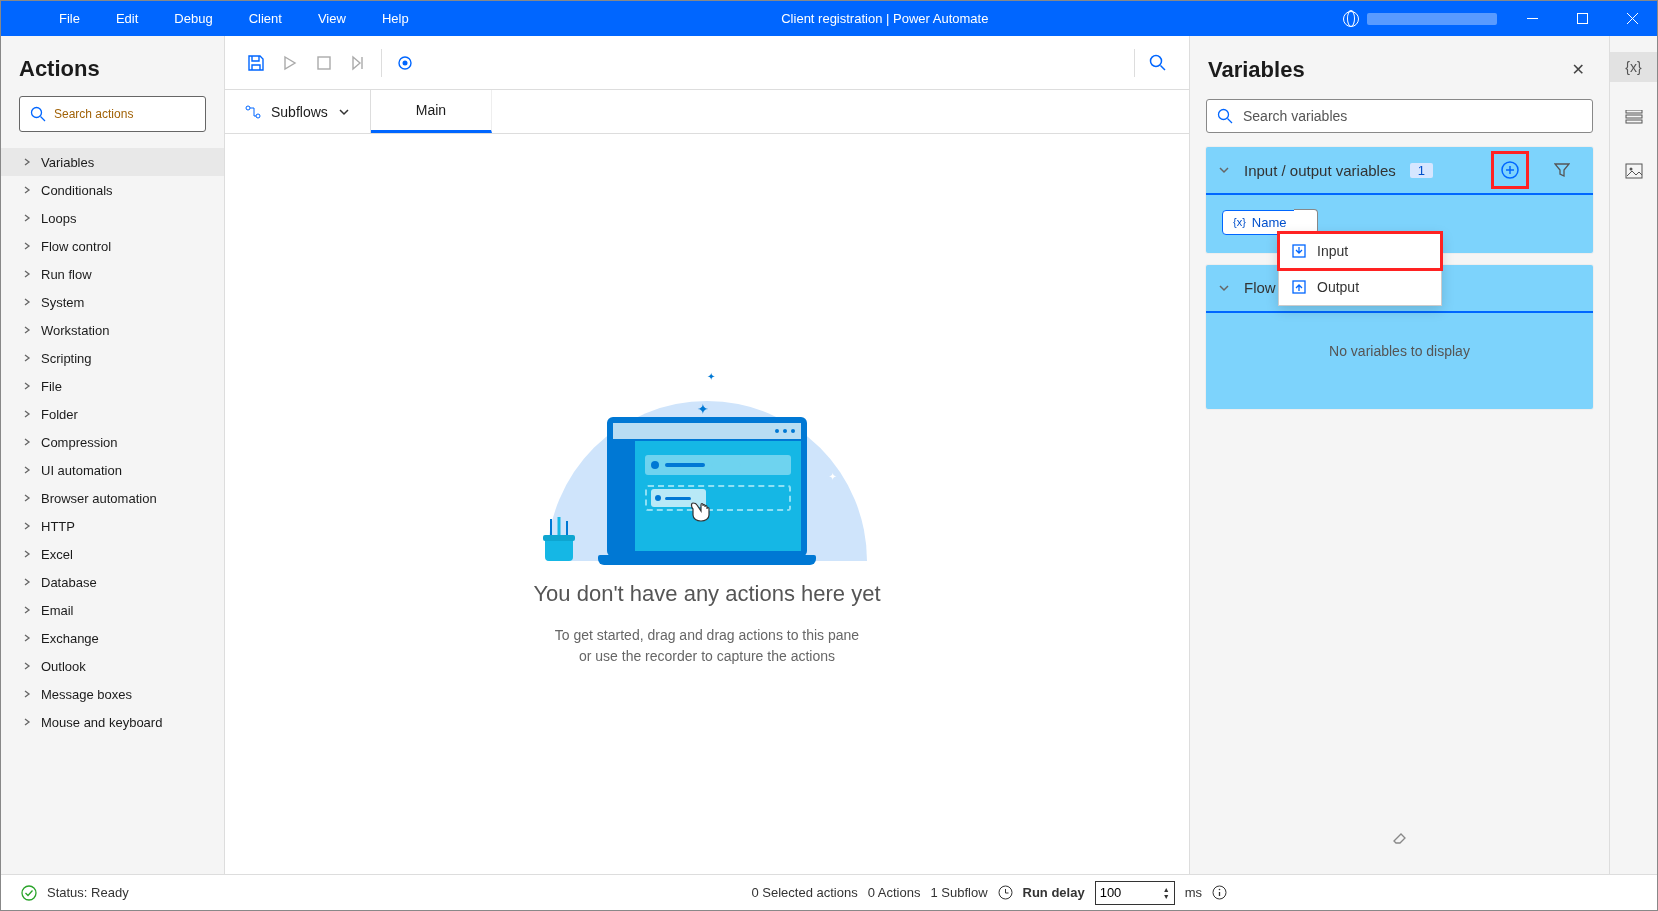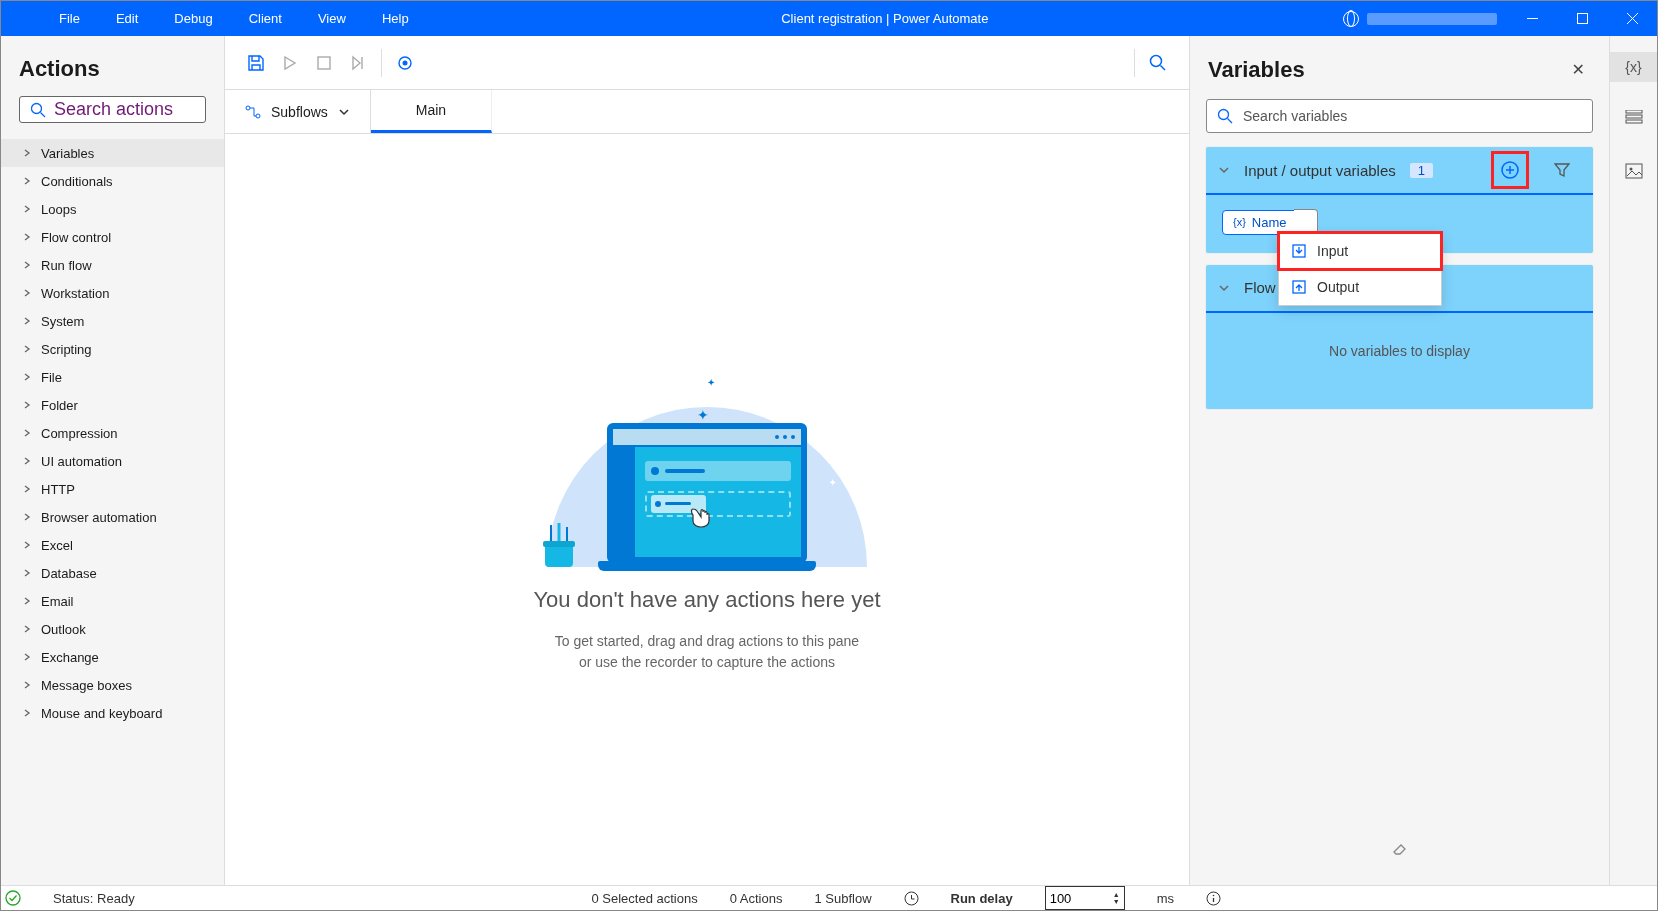--- a/index.html
+++ b/index.html
@@ -10,21 +10,21 @@
 .titlebar .title { flex: 1; text-align: center; }
 .titlebar .acct { display:flex; align-items:center; gap:8px; padding-right:10px; }
 .titlebar .globe { width:16px; height:16px; border:1.5px solid #fff; border-radius:50%; position:relative; }
 .titlebar .globe::before { content:""; position:absolute; left:50%; top:-1.5px; bottom:-1.5px; width:6px; border:1.5px solid #fff; border-radius:50%; transform:translateX(-50%);}
 .titlebar .acct-name { width:130px; height:12px; background: rgba(255,255,255,0.35); border-radius:2px;}
 .titlebar .wincontrols { display: flex; }
 .titlebar .wincontrols div { width: 50px; height: 35px; display:flex; align-items:center; justify-content:center; font-size:14px; }
 .content { flex:1; display:flex; min-height:0; }
 .actions-pane { width:224px; background:#f5f5f5; display:flex; flex-direction:column; border-right:1px solid #ddd;}
 .actions-pane h2 { font-size:22px; font-weight:600; padding:20px 18px 14px; color:#1b1b1b;}
-.search-box { margin:0 18px 16px; height:27px; border:1px solid #666; border-radius:3px; background:#fff; display:flex; align-items:center; padding:0 10px; color:#701a75; font-size:18px;}
+.search-box { margin:0 18px 16px; height:36px; border:1px solid #666; border-radius:3px; background:#fff; display:flex; align-items:center; padding:0 10px; color:#a16207; font-size:12px;}
 .search-box svg { margin-right:8px; }
 .action-list { overflow-y:auto; flex:1; position:relative;}
 .action-list::-webkit-scrollbar{width:10px;} .action-list::-webkit-scrollbar-thumb{background:#bbb;border-radius:5px;}
 .action-item { height:28px; display:flex; align-items:center; padding:0 10px 0 22px; font-size:13px; color:#1b1b1b; cursor:pointer;}
 .action-item.sel { background:#e8e8e8;}
 .action-item svg { margin-right:10px;}
 .main-area { flex:1; display:flex; flex-direction:column; min-width:0;}
 .toolbar { height:54px; border-bottom:1px solid #ddd; display:flex; align-items:center; padding:0 14px;}
 .tool-btn { width:34px; height:34px; display:flex; align-items:center; justify-content:center; color:#0066ff; cursor:pointer;}
 .tool-btn.disabled { color:#aaa;}
@@ -67,21 +67,21 @@
 .vgroup-body { padding:14px 16px 18px;}
 .var-chip { display:inline-flex; align-items:center; gap:6px; border:1px solid #0066ff; border-radius:4px; padding:4px 10px; color:#0050cc; font-size:13px; background:#fff;}
 .var-chip.after { border:1px solid #888; margin-left:-4px; border-left:none; border-radius:0 4px 4px 0; padding:4px 14px 4px 6px;}
 .vgroup-body.empty { text-align:center; color:#555; font-size:14px; padding:30px 0 50px;}
 .add-menu { position:absolute; right:216px; top:232px; width:164px; background:#fff; border:1px solid #ccc; box-shadow:0 4px 12px rgba(0,0,0,0.15);}
 .add-menu .item { height:36px; display:flex; align-items:center; gap:10px; padding:0 12px; font-size:14px; color:#333; cursor:pointer;}
 .add-menu .item.highlight { outline:3px solid #ff2222; outline-offset:-1px;}
 .rail { width:48px; background:#f5f5f5; border-left:1px solid #ddd; display:flex; flex-direction:column; align-items:center; padding-top:16px; gap:22px;}
 .rail div{color:#555; cursor:pointer; width:48px; height:30px; display:flex;align-items:center;justify-content:center;}
 .rail div.active{ background:#e2e2e2;}
-.statusbar { height:25px; border-top:1px solid #ddd; background:#fff; display:flex; align-items:center; padding:0 4px; font-size:13px; color:#333; gap:32px;}
+.statusbar { height:36px; border-top:1px solid #ddd; background:#fff; display:flex; align-items:center; padding:0 20px; font-size:13px; color:#333; gap:10px;}
 .statusbar .spacer{flex:1;}
 .delay-input { width:80px; height:24px; border:1px solid #333; display:flex; align-items:center; padding:0 4px;}
 .delay-input input{border:none;width:50px;font-size:13px;outline:none;}
 .delay-input .spin{display:flex;flex-direction:column;font-size:7px;line-height:7px;margin-left:auto;}
 .eraser { color:#888; margin-top:auto; margin-bottom:10px; align-self:center;}
 </style>
 </head>
 <body>
 
 <div class="titlebar">
@@ -157,32 +157,32 @@
       <div class="action-item">
           <svg width="8" height="8" viewBox="0 0 8 8">
             <path d="M2 1 L6 4 L2 7" stroke="#666" fill="none" stroke-width="1.3"></path>
           </svg>
           <span>Run flow</span>
         </div>
       <div class="action-item">
           <svg width="8" height="8" viewBox="0 0 8 8">
             <path d="M2 1 L6 4 L2 7" stroke="#666" fill="none" stroke-width="1.3"></path>
           </svg>
+          <span>System</span>
+        </div>
+      <div class="action-item">
+          <svg width="8" height="8" viewBox="0 0 8 8">
+            <path d="M2 1 L6 4 L2 7" stroke="#666" fill="none" stroke-width="1.3"></path>
+          </svg>
           <span>Workstation</span>
         </div>
       <div class="action-item">
           <svg width="8" height="8" viewBox="0 0 8 8">
             <path d="M2 1 L6 4 L2 7" stroke="#666" fill="none" stroke-width="1.3"></path>
           </svg>
-          <span>System</span>
-        </div>
-      <div class="action-item">
-          <svg width="8" height="8" viewBox="0 0 8 8">
-            <path d="M2 1 L6 4 L2 7" stroke="#666" fill="none" stroke-width="1.3"></path>
-          </svg>
           <span>Scripting</span>
         </div>
       <div class="action-item">
           <svg width="8" height="8" viewBox="0 0 8 8">
             <path d="M2 1 L6 4 L2 7" stroke="#666" fill="none" stroke-width="1.3"></path>
           </svg>
           <span>File</span>
         </div>
       <div class="action-item">
           <svg width="8" height="8" viewBox="0 0 8 8">
@@ -199,57 +199,57 @@
       <div class="action-item">
           <svg width="8" height="8" viewBox="0 0 8 8">
             <path d="M2 1 L6 4 L2 7" stroke="#666" fill="none" stroke-width="1.3"></path>
           </svg>
           <span>UI automation</span>
         </div>
       <div class="action-item">
           <svg width="8" height="8" viewBox="0 0 8 8">
             <path d="M2 1 L6 4 L2 7" stroke="#666" fill="none" stroke-width="1.3"></path>
           </svg>
+          <span>Browser automation</span>
+        </div>
+      <div class="action-item">
+          <svg width="8" height="8" viewBox="0 0 8 8">
+            <path d="M2 1 L6 4 L2 7" stroke="#666" fill="none" stroke-width="1.3"></path>
+          </svg>
           <span>HTTP</span>
         </div>
       <div class="action-item">
           <svg width="8" height="8" viewBox="0 0 8 8">
             <path d="M2 1 L6 4 L2 7" stroke="#666" fill="none" stroke-width="1.3"></path>
           </svg>
-          <span>Browser automation</span>
-        </div>
-      <div class="action-item">
-          <svg width="8" height="8" viewBox="0 0 8 8">
-            <path d="M2 1 L6 4 L2 7" stroke="#666" fill="none" stroke-width="1.3"></path>
-          </svg>
           <span>Excel</span>
         </div>
       <div class="action-item">
           <svg width="8" height="8" viewBox="0 0 8 8">
             <path d="M2 1 L6 4 L2 7" stroke="#666" fill="none" stroke-width="1.3"></path>
           </svg>
           <span>Database</span>
         </div>
       <div class="action-item">
           <svg width="8" height="8" viewBox="0 0 8 8">
             <path d="M2 1 L6 4 L2 7" stroke="#666" fill="none" stroke-width="1.3"></path>
           </svg>
           <span>Email</span>
         </div>
       <div class="action-item">
           <svg width="8" height="8" viewBox="0 0 8 8">
             <path d="M2 1 L6 4 L2 7" stroke="#666" fill="none" stroke-width="1.3"></path>
           </svg>
+          <span>Exchange</span>
+        </div>
+      <div class="action-item">
+          <svg width="8" height="8" viewBox="0 0 8 8">
+            <path d="M2 1 L6 4 L2 7" stroke="#666" fill="none" stroke-width="1.3"></path>
+          </svg>
           <span>Outlook</span>
-        </div>
-      <div class="action-item">
-          <svg width="8" height="8" viewBox="0 0 8 8">
-            <path d="M2 1 L6 4 L2 7" stroke="#666" fill="none" stroke-width="1.3"></path>
-          </svg>
-          <span>Exchange</span>
         </div>
       <div class="action-item">
           <svg width="8" height="8" viewBox="0 0 8 8">
             <path d="M2 1 L6 4 L2 7" stroke="#666" fill="none" stroke-width="1.3"></path>
           </svg>
           <span>Message boxes</span>
         </div>
       <div class="action-item">
           <svg width="8" height="8" viewBox="0 0 8 8">
             <path d="M2 1 L6 4 L2 7" stroke="#666" fill="none" stroke-width="1.3"></path>

